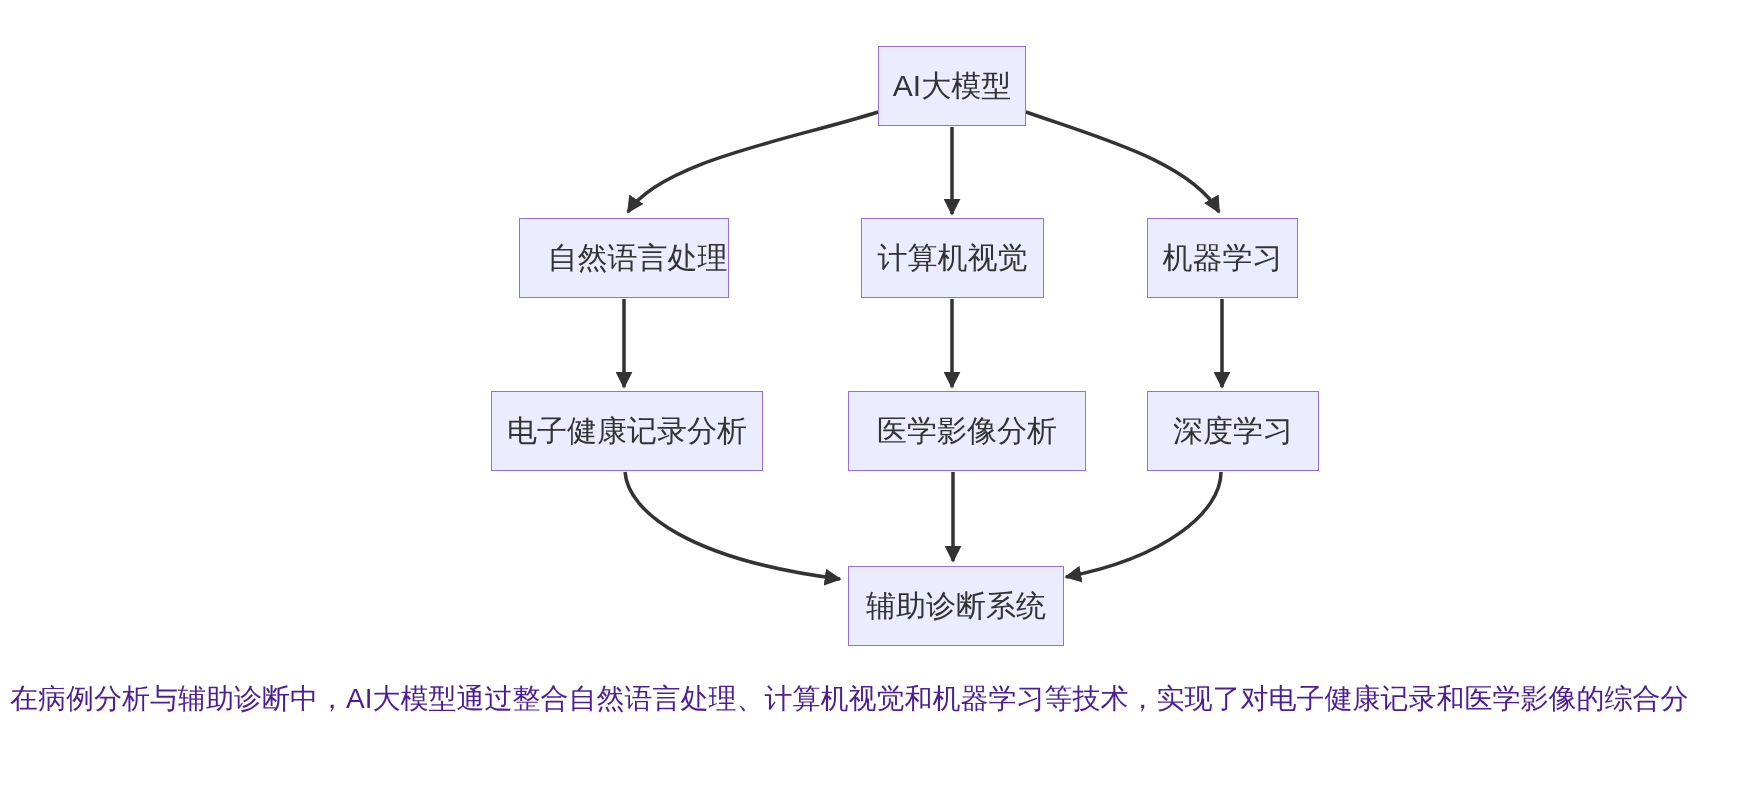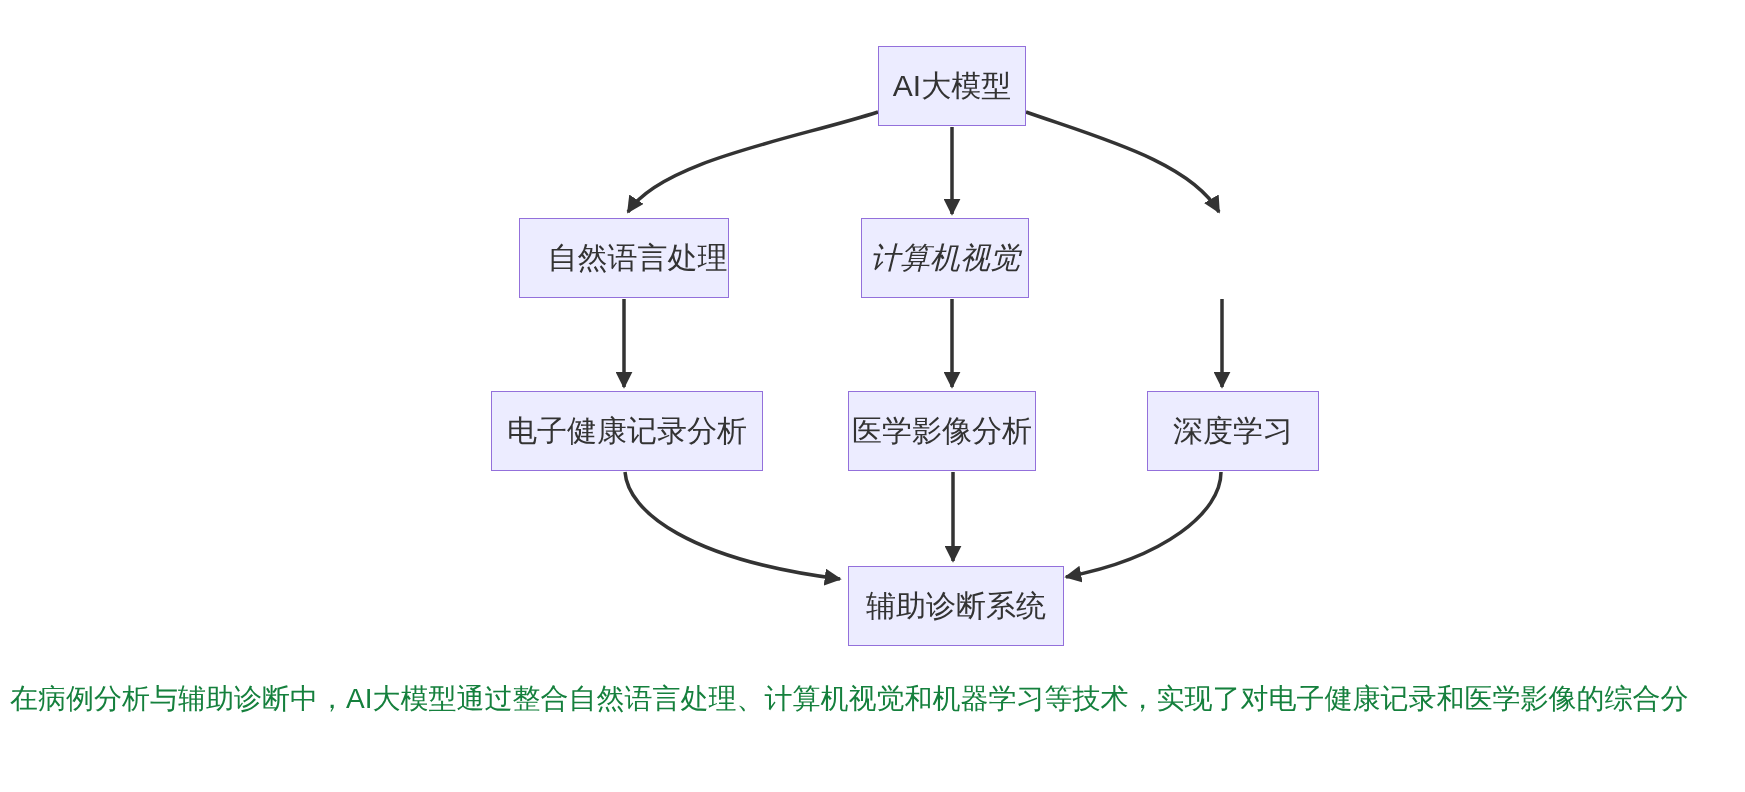--- a/index.html
+++ b/index.html
@@ -36,34 +36,34 @@
     color: #333333;
     font-size: 30px;
     display: flex;
     align-items: center;
     justify-content: center;
     white-space: nowrap;
   }
   
   .node-ai  { left: 878px;  top: 46px;  width: 148px; height: 80px; }
   .node-nlp { left: 519px;  top: 218px; width: 210px; height: 80px; padding-left: 27px; }
-  .node-cv  { left: 861px;  top: 218px; width: 168px; height: 80px; font-style: italic; }
+  .node-cv  { left: 861px;  top: 218px; width: 183px; height: 80px; }
   .node-ml  { left: 1147px; top: 218px; width: 151px; height: 80px; }
   .node-ehr { left: 491px;  top: 391px; width: 272px; height: 80px; }
-  .node-mia { left: 848px;  top: 391px; width: 188px; height: 80px; }
+  .node-mia { left: 848px;  top: 391px; width: 238px; height: 80px; }
   .node-dl  { left: 1147px; top: 391px; width: 172px; height: 80px; }
   .node-dx  { left: 848px;  top: 566px; width: 216px; height: 80px; }
 
   .caption {
     position: absolute;
     left: 10px;
     right: 8px;
     top: 676px;
     z-index: 2;
-    color: #15803d;
+    color: #4c1d95;
     font-size: 28px;
     line-height: 45px;
   }
   .caption .cap-line { display: block; }
 </style>
 </head>
 <body>
 
 <div class="canvas">
 
@@ -86,20 +86,23 @@
 
   <div class="node node-ai">
     <span>AI大模型</span>
   </div>
   <div class="node node-nlp">
     <span>自然语言处理</span>
   </div>
   <div class="node node-cv">
     <span>计算机视觉</span>
   </div>
+  <div class="node node-ml">
+    <span>机器学习</span>
+  </div>
   <div class="node node-ehr">
     <span>电子健康记录分析</span>
   </div>
   <div class="node node-mia">
     <span>医学影像分析</span>
   </div>
   <div class="node node-dl">
     <span>深度学习</span>
   </div>
   <div class="node node-dx">

